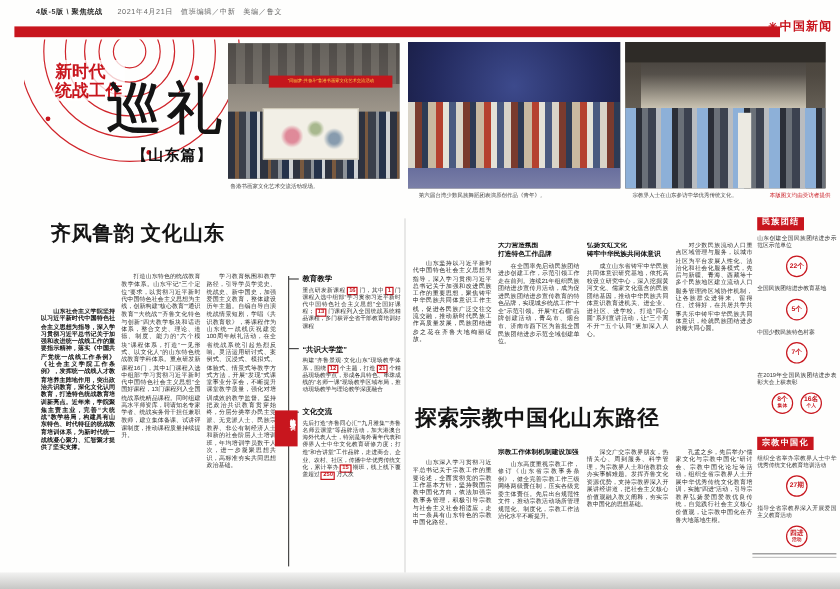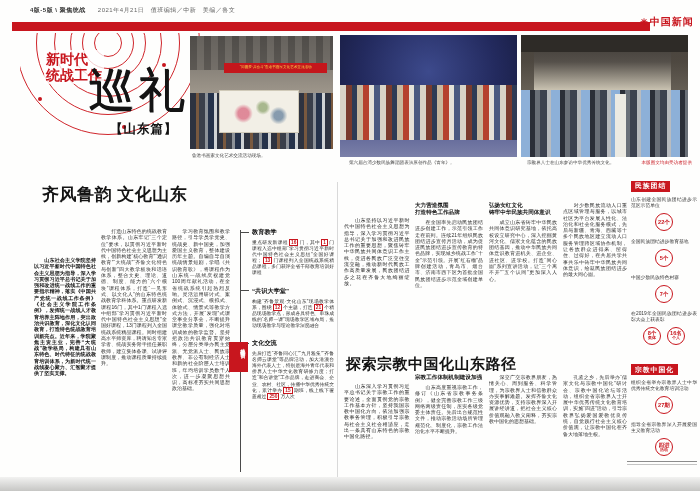--- a/index.html
+++ b/index.html
@@ -156,21 +156,21 @@
 打造特色工作品牌</div>
     <div class="coltext">　　在全国率先启动民族团结进步创建工作，示范引领工作走在前列。连续21年组织民族团结进步宣传月活动，成为促进民族团结进步宣传教育的特色品牌，实现城乡统战工作“十全”示范引领。开展“红石榴”品牌创建活动，青岛市、烟台市、济南市西下区为首批全国民族团结进步示范全域创建单位。</div>
   </div>
   <div class="colwrap" style="left:489px;top:202px;width:68px;height:139px;">
     <div class="subhead">弘扬女红文化
 铸牢中华民族共同体意识</div>
     <div class="coltext">　　成立山东省铸牢中华民族共同体意识研究基地，依托高校设立研究中心，深入挖掘黄河文化、儒家文化蕴含的民族团结基因，推动中华民族共同体意识教育进机关、进企业、进社区、进学校。打造“同心圆”系列宣讲活动，让“三个离不开”“五个认同”更加深入人心。</div>
   </div>
   <div class="col" style="left:563px;top:202px;width:64px;height:139px;">　　对少数民族流动人口重点区域管理与服务，以城市社区为平台发展人性化、法治化和社会化服务模式，先后与新疆、青海、西藏等十多个民族地区建立流动人口服务管理跨区域协作机制，让各族群众进得来、留得住、过得好，在共居共学共事共乐中铸牢中华民族共同体意识，绘就民族团结进步的最大同心圆。</div>
 
-  <div class="headline" style="left:346px;top:355px;font-size:15px;text-align:center;">探索宗教中国化山东路径</div>
+  <div class="headline" style="left:346px;top:336px;font-size:18px;text-align:center;">探索宗教中国化山东路径</div>
   <div class="col" style="left:344px;top:383px;width:66px;height:104px;letter-spacing:.4px;color:#222;">　　山东深入学习贯彻习近平总书记关于宗教工作的重要论述，全面贯彻党的宗教工作基本方针，坚持我国宗教中国化方向，依法加强宗教事务管理，积极引导宗教与社会主义社会相适应，走出一条具有山东特色的宗教中国化路径。</div>
   <div class="colwrap" style="left:415px;top:374px;width:68px;height:113px;">
     <div class="subhead">宗教工作体制机制建设加强</div>
     <div class="coltext">　　山东高度重视宗教工作，修订《山东省宗教事务条例》，健全完善宗教工作三级网络两级责任制，压实各级党委主体责任。先后出台规范性文件，推动宗教活动场所管理规范化、制度化，宗教工作法治化水平不断提升。</div>
   </div>
   <div class="col" style="left:489px;top:374px;width:68px;height:113px;">　　深交广交宗教界朋友，热情关心、周到服务、科学管理，为宗教界人士和信教群众办实事解难题。发挥齐鲁文化资源优势，支持宗教界深入开展讲经讲道，把社会主义核心价值观融入教义阐释，夯实宗教中国化的思想基础。</div>
   <div class="col" style="left:563px;top:374px;width:64px;height:113px;">　　孔孟之乡，先后举办“儒家文化与宗教中国化”研讨会、宗教中国化论坛等活动，组织全省宗教界人士开展中华优秀传统文化教育培训，实施“四进”活动，引导宗教界弘扬爱国爱教优良传统，自觉践行社会主义核心价值观，让宗教中国化在齐鲁大地落地生根。</div>
 
   <div class="sidebar" id="sidebar">
       <div class="sb-box"><div class="sb-title">民族团结</div><div class="sb-item">

